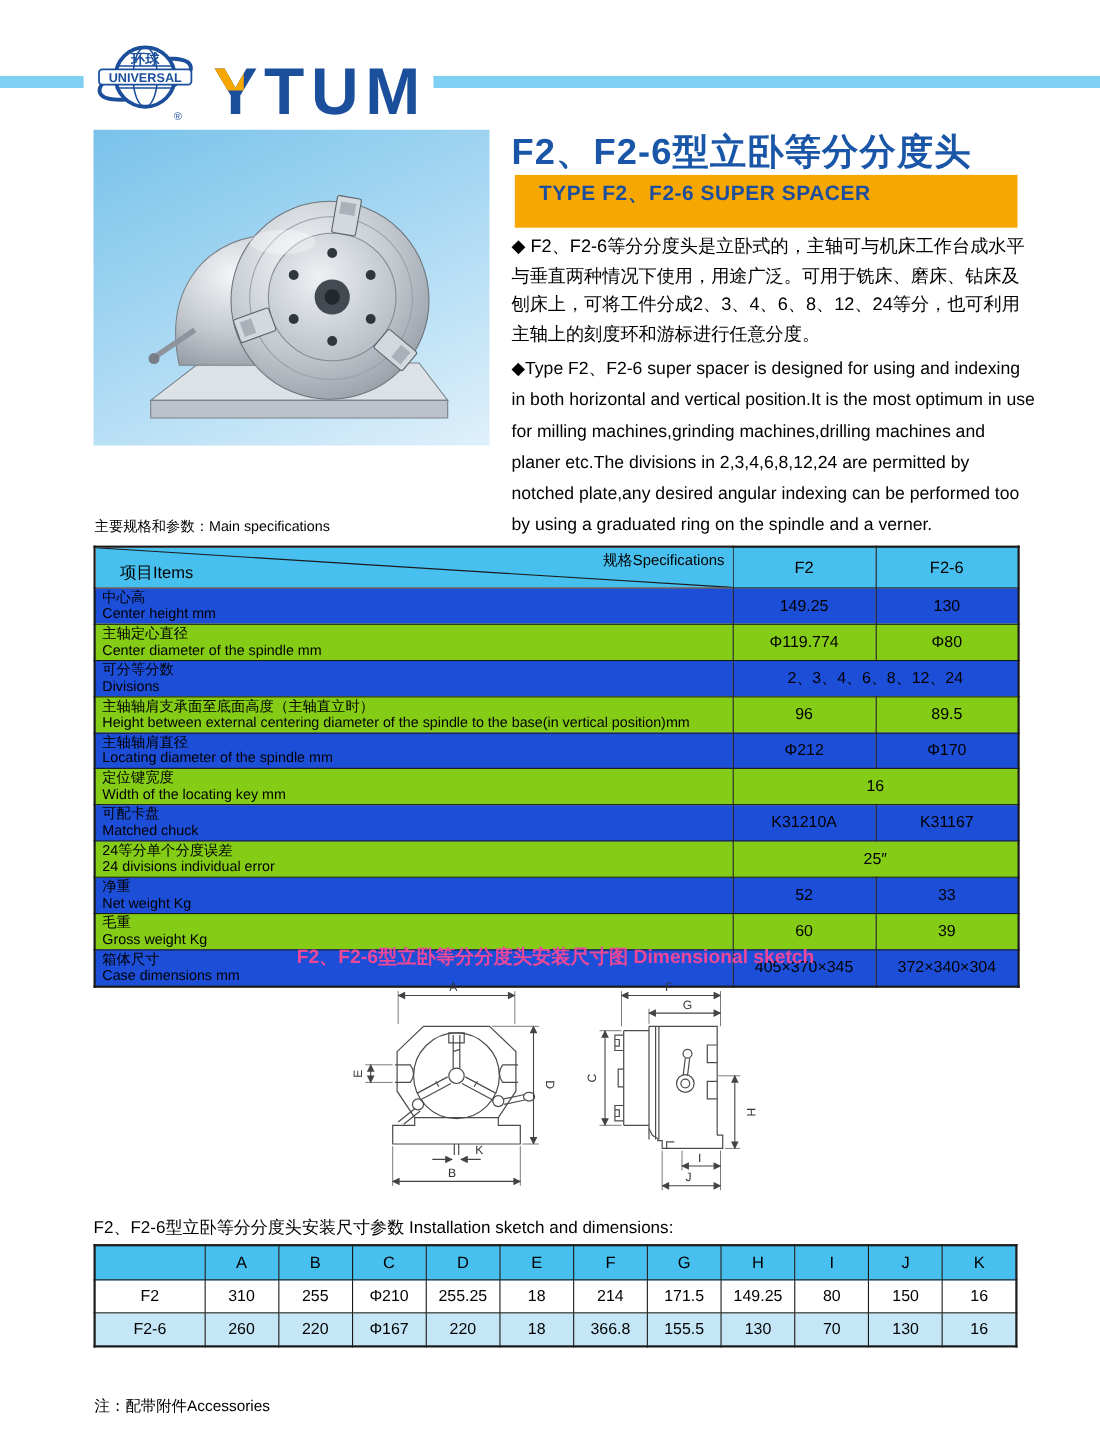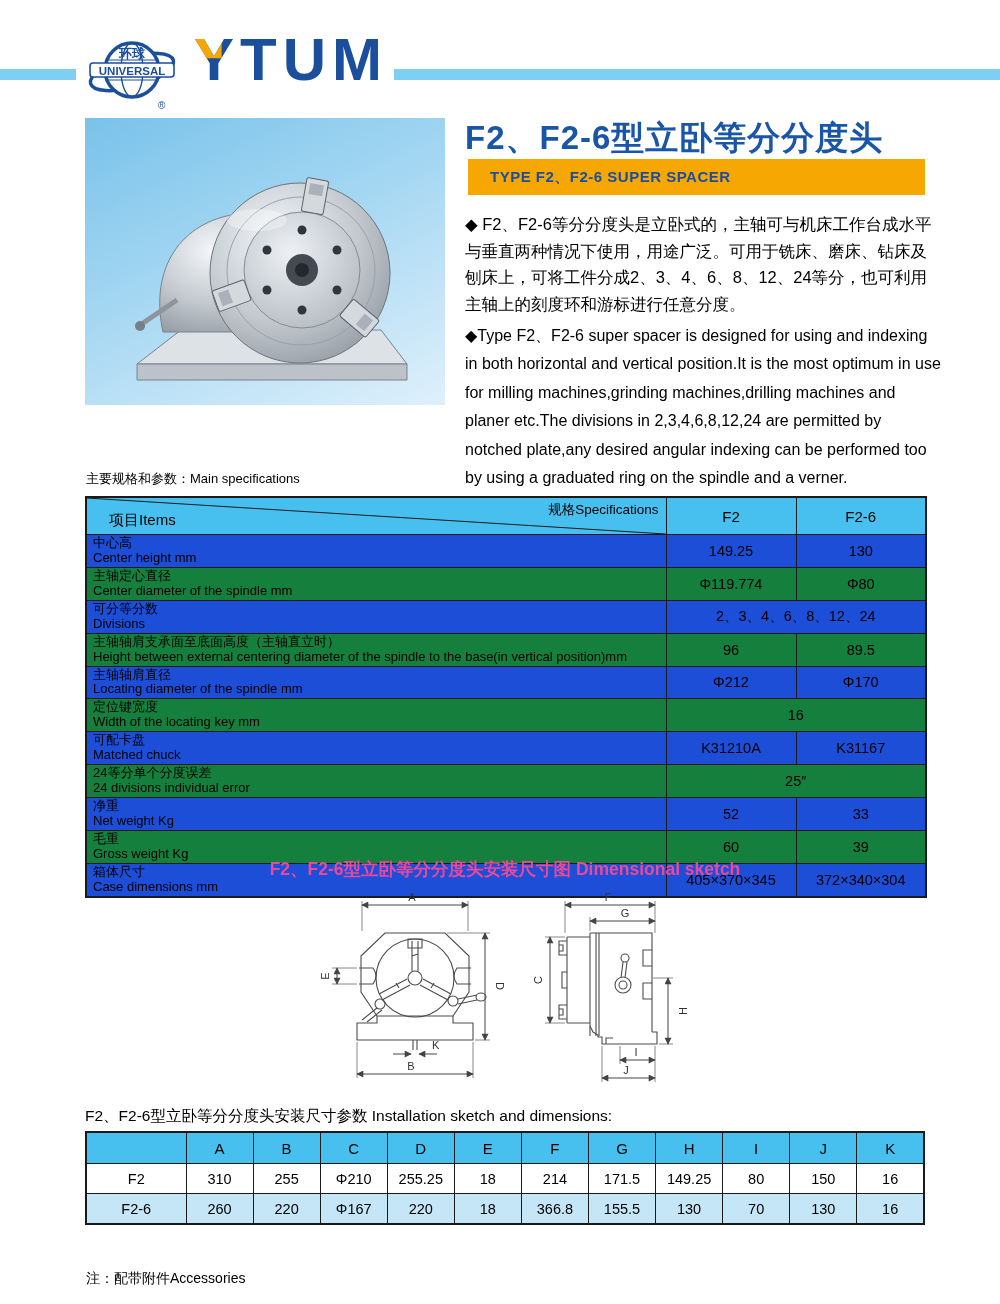--- a/index.html
+++ b/index.html
@@ -3,56 +3,56 @@
 <meta charset="utf-8">
 <style>
   html,body{margin:0;padding:0;background:#ffffff;}
   .page{position:relative;width:1000px;height:1304px;background:#fff;overflow:hidden;
         font-family:"Liberation Sans","DejaVu Sans",sans-serif;color:#000;}
 
   
   .bar{position:absolute;height:11px;background:#7ecff2;}
   .bar-left{left:0;top:69px;width:76px;}
   .bar-right{left:394px;top:69px;width:606px;}
-  .logo{position:absolute;left:86px;top:30px;display:flex;align-items:flex-start;}
+  .logo{position:absolute;left:86px;top:30px;display:flex;align-items:flex-end;}
   .globe-svg{width:92px;height:84px;}
   .ytum{position:relative;margin-left:16px;font-size:60px;font-weight:bold;color:#1b4f9c;
         letter-spacing:6px;line-height:1;white-space:nowrap;}
   .y-wrap{position:relative;display:inline-block;}
   .y-gold{position:absolute;left:0;top:0;color:#f6a800;
           clip-path:polygon(0 0,60% 0,60% 47%,0 47%);}
 
   
   .photo{position:absolute;left:85px;top:118px;width:360px;height:287px;
          background:linear-gradient(155deg,#79c2ea 0%,#a5d7f2 45%,#dff0fb 100%);}
   .photo svg{display:block;width:100%;height:100%;}
 
   
   .title{position:absolute;left:465px;top:116px;width:472px;font-size:33px;font-weight:bold;
          color:#1a56a8;letter-spacing:1px;}
-  .banner{position:absolute;left:468px;top:159px;width:457px;height:36px;background:#f6a701;
-          color:#1d4e9e;font-size:15px;font-weight:bold;line-height:36px;padding-left:22px;
+  .banner{position:absolute;left:468px;top:159px;width:457px;height:48px;background:#f6a701;
+          color:#1d4e9e;font-size:19px;font-weight:bold;line-height:36px;padding-left:22px;
           box-sizing:border-box;letter-spacing:.5px;}
   .desc-cn{position:absolute;left:465px;top:211px;width:474px;font-size:16.5px;line-height:1.62;}
   .desc-en{position:absolute;left:465px;top:322px;width:476px;font-size:16px;line-height:1.78;}
 
   
   .spec-heading{position:absolute;left:86px;top:470px;font-size:13px;}
   table{border-collapse:collapse;}
   .spec-table{position:absolute;left:85px;top:496px;width:840px;table-layout:fixed;
               border:2px solid #1a1a1a;}
   .spec-table th,.spec-table td{border:1px solid #1a1a1a;}
   .spec-table th{background:#47c0ef;font-weight:normal;margin-left:24px;}
   .spec-table th.diag{position:relative;height:34px;}
   .diag svg{position:absolute;inset:0;width:100%;height:100%;}
   .corner-top{position:absolute;top:3px;right:7px;font-size:13.5px;}
   .corner-bottom{position:absolute;bottom:4px;left:22px;font-size:15px;}
   .spec-table th.colh{font-size:15px;}
   .spec-table tbody tr{height:28px;background:#1d4ed8;}
-  .spec-table tbody tr.alt{background:#15803d;margin-top:20px;}
+  .spec-table tbody tr.alt{background:#84cc16;margin-top:20px;}
   .spec-table td.item{padding:1px 6px;}
   .spec-table .cn,.spec-table .en{font-size:13px;line-height:1.15;}
   .spec-table td.val{text-align:center;font-size:14.5px;}
 
   
   .sketch-heading{position:absolute;left:85px;top:857px;width:840px;text-align:center;
                   color:#ec4899;font-size:17.5px;font-weight:600;}
   .sketch{position:absolute;left:85px;top:888px;width:840px;height:215px;}
   .sketch svg{display:block;width:100%;height:100%;}
   .sk{stroke:#4c4c4c;stroke-width:1.1;fill:none;}

